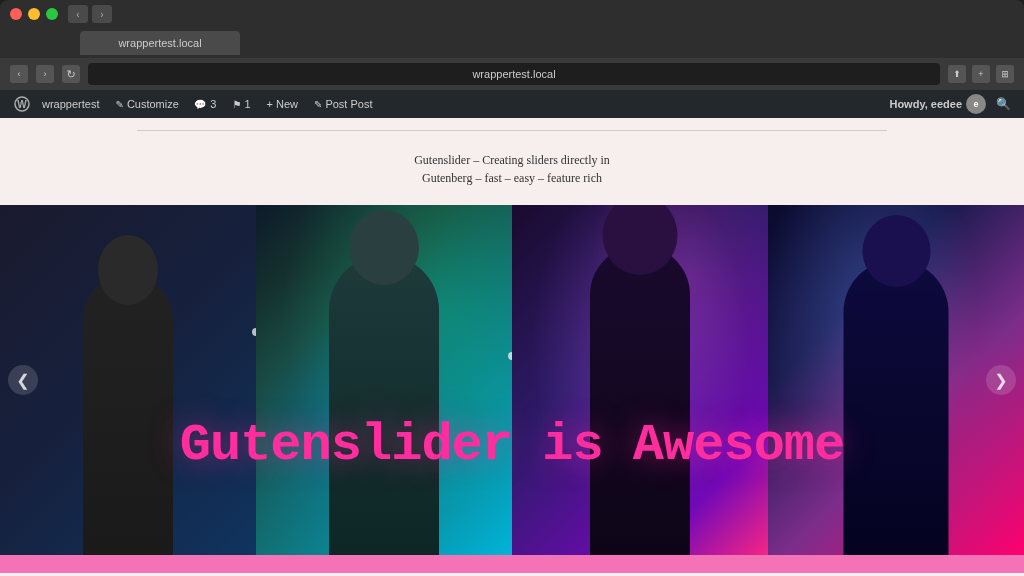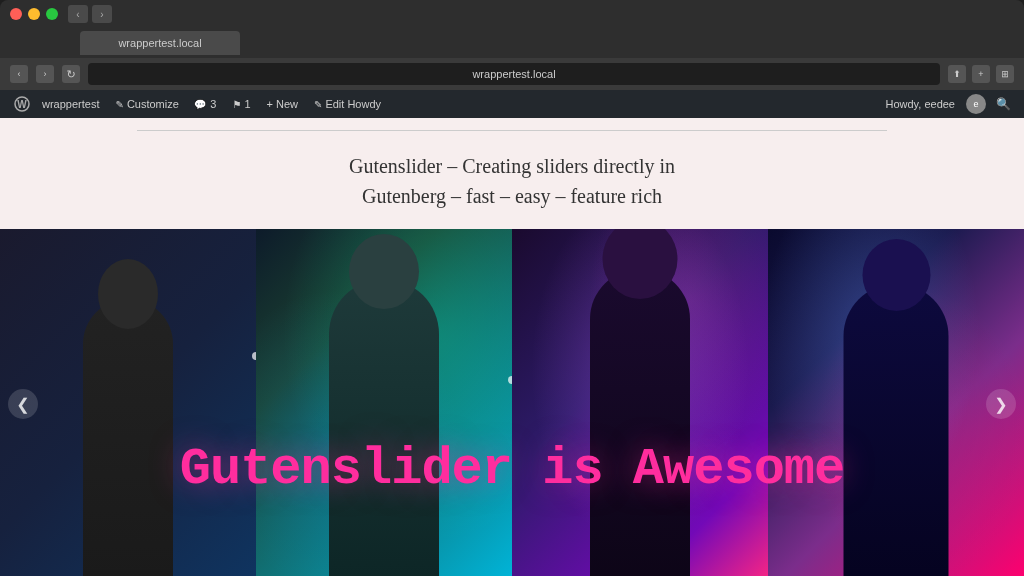--- a/index.html
+++ b/index.html
@@ -146,21 +146,22 @@
     }
 
     .admin-bar-spacer { flex: 1; }
 
     .howdy {
       font-size: 11px;
       color: #ccc;
       padding: 0 8px;
       display: flex;
       align-items: center;
-      gap: 11px;
+      gap: 4px;
+      font-weight: bold;
     }
 
     .avatar-circle {
       width: 20px;
       height: 20px;
       border-radius: 50%;
       background: #888;
       display: flex;
       align-items: center;
       justify-content: center;
@@ -195,21 +196,21 @@
     }
 
     
     .description-section {
       text-align: center;
       padding: 20px 20px 18px;
       background: #f7eeee;
     }
 
     .description-text {
-      font-size: 20px;
+      font-size: 12px;
       color: #333;
       line-height: 1.5;
       font-family: Georgia, serif;
     }
 
     
     .slider-section {
       position: relative;
       width: 100%;
       height: 350px;
@@ -494,21 +495,21 @@
     </div>
     <div class="admin-bar-item">
       <span style="font-size:10px;">⚑</span>
       <span>1</span>
     </div>
     <div class="admin-bar-item">
       <span>+ New</span>
     </div>
     <div class="admin-bar-item">
       <span style="font-size:10px;">✎</span>
-      <span>Edit Howdy</span>
+      <span>Post Post</span>
     </div>
     <div class="admin-bar-spacer"></div>
     <div class="howdy">
       <span>Howdy, eedee</span>
       <div class="avatar-circle">e</div>
     </div>
     <div class="search-icon-bar">🔍</div>
   </div>
 
   <div class="page-content">

